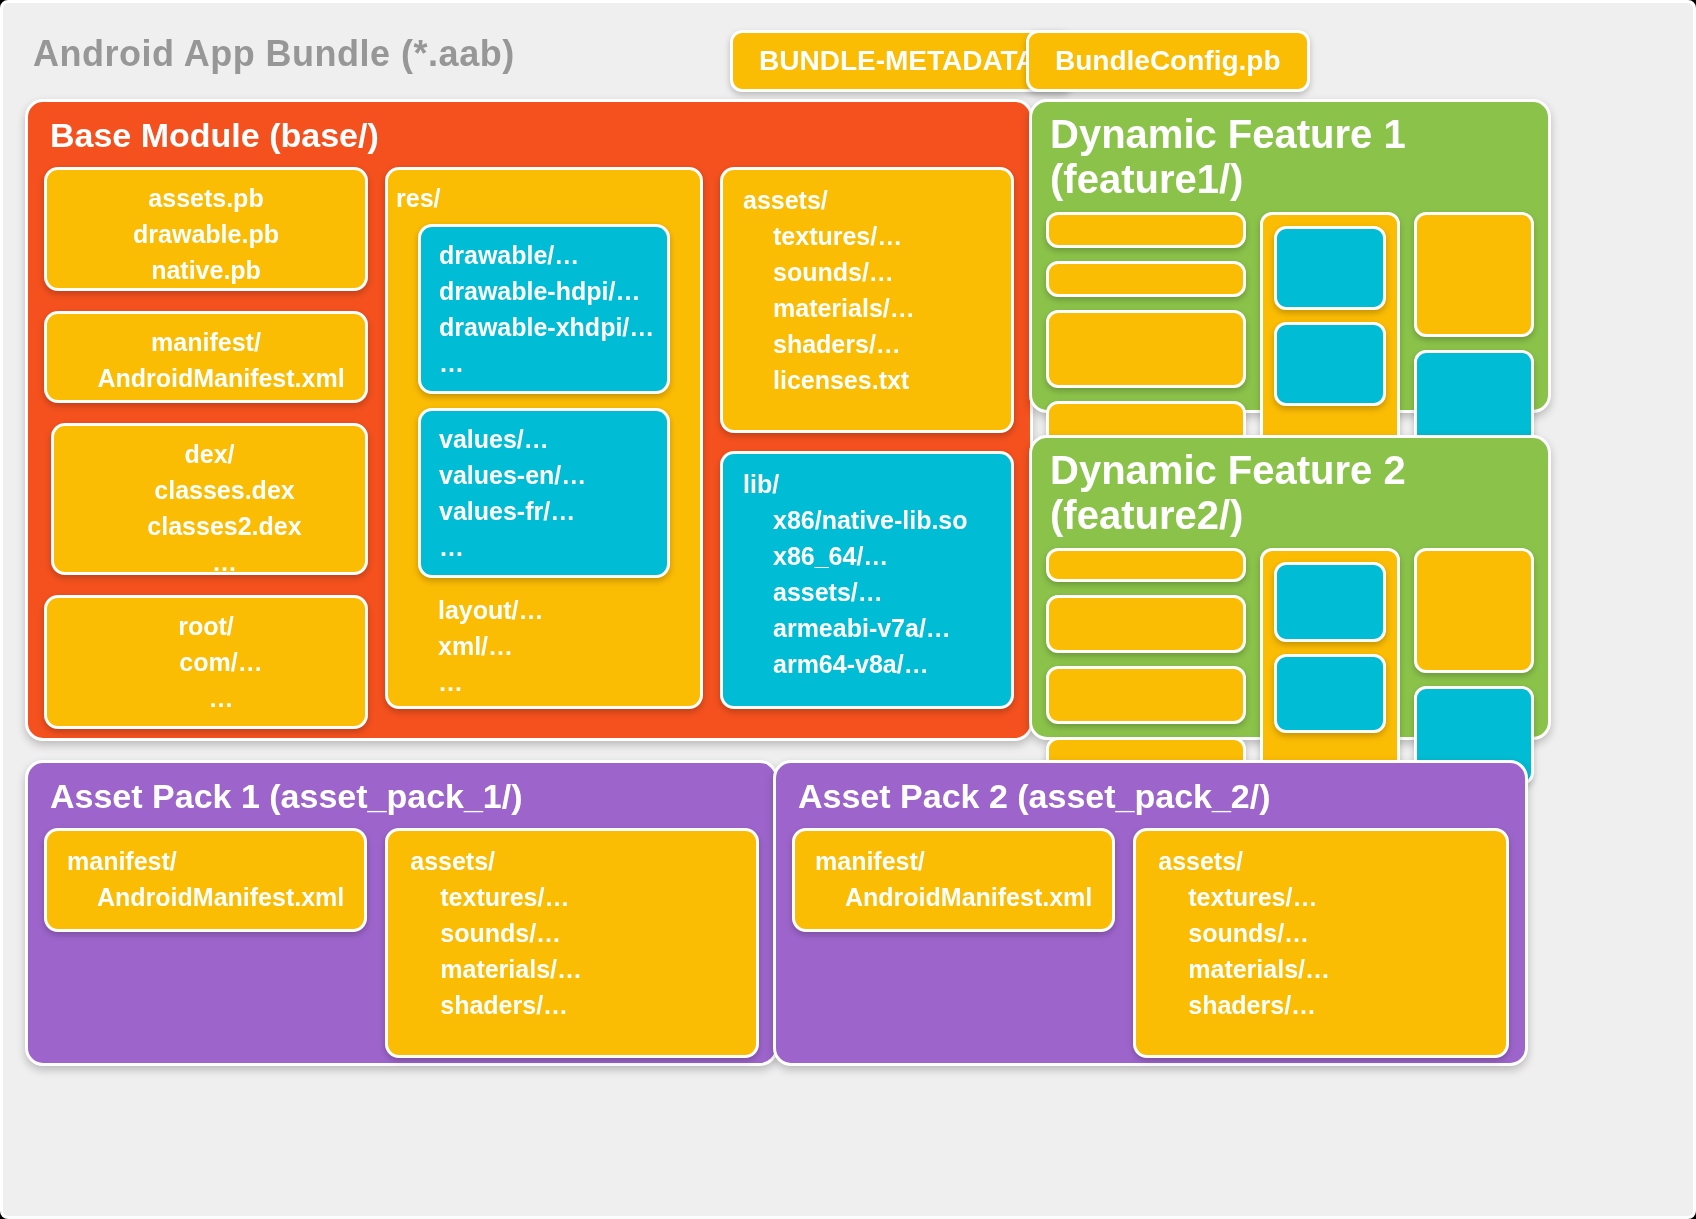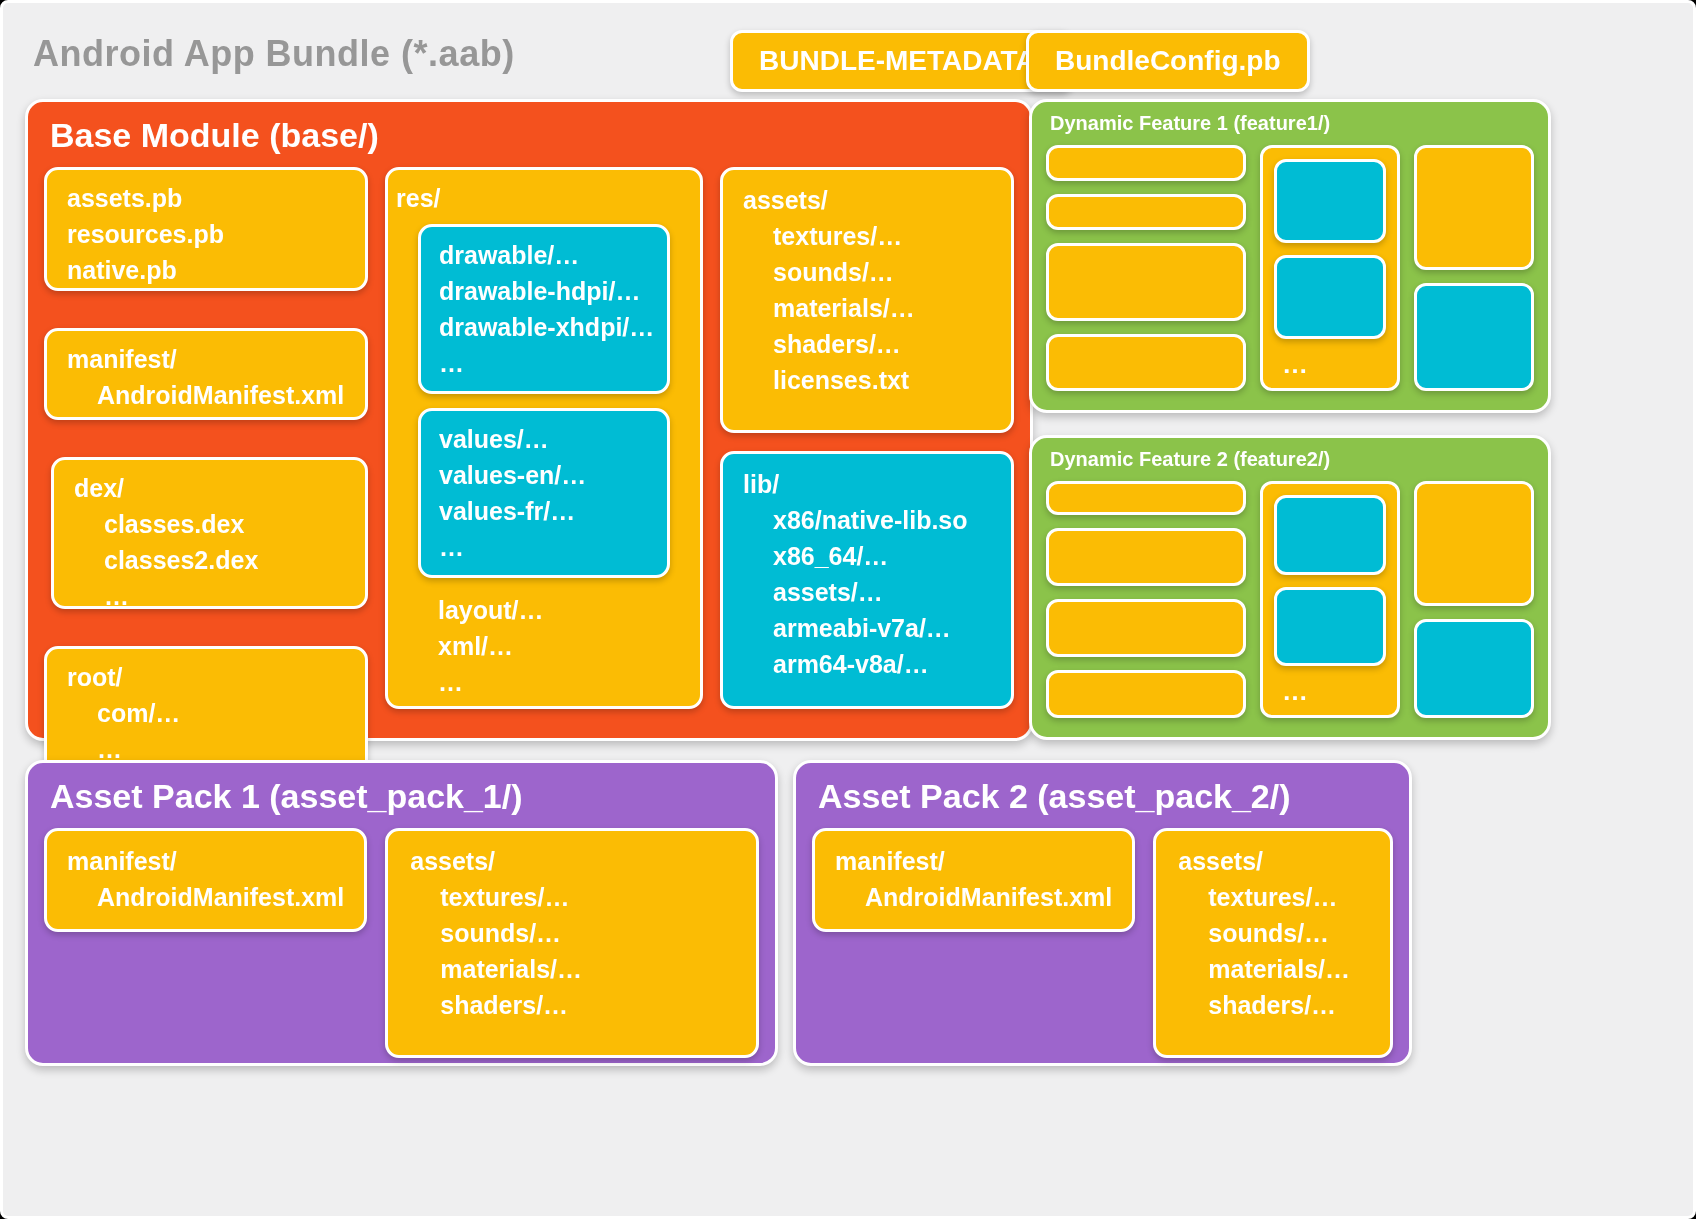--- a/index.html
+++ b/index.html
@@ -22,57 +22,57 @@
 
   .ybox,.cbox{border-radius:14px;border:3px solid #fff;box-sizing:border-box;
               box-shadow:0 3px 6px rgba(0,0,0,.22);color:#fff;font-weight:bold;}
   .ybox{background:var(--yellow);}
   .cbox{background:var(--cyan);}
   .line{font-size:25px;line-height:36px;white-space:nowrap;}
 
   
   .base{left:22px;top:96px;width:1008px;height:642px;background:var(--orange);}
   .base .cols{display:flex;gap:17px;padding:0 16px 18px;height:542px;}
-  .base .col1{width:324px;display:flex;flex-direction:column;gap:37px;}
+  .base .col1{width:324px;display:flex;flex-direction:column;gap:20px;text-align:center;}
   .base .col1 .ybox{padding:10px 20px;}
   .base .b1{height:124px;}
   .base .b2{height:92px;}
   .base .b3{height:152px;margin-left:7px;}
   .base .b4{flex:1;}
   .base .col2{width:318px;}
   .res{height:100%;padding:10px 0;background:var(--yellow);}
   .res .reslabel{padding-left:8px;}
   .res .cbox{margin:8px 30px 14px;padding:10px 18px;}
   .res .tail{padding-left:50px;}
   .base .col3{flex:1;display:flex;flex-direction:column;gap:18px;}
   .base .assets{height:266px;padding:12px 20px;}
   .base .lib{flex:1;padding:12px 20px;}
 
   
   .feature{left:1026px;width:522px;background:var(--green);}
-  .feature h2{font-size:20px;margin:10px 0 10px 18px;}
+  .feature h2{font-size:40px;margin:10px 0 10px 18px;}
   .f1{top:96px;height:314px;}
   .f2{top:432px;height:305px;}
   .fcols{display:flex;gap:14px;padding:0 14px 14px;height:calc(100% - 62px);}
   .fcol1{width:200px;display:flex;flex-direction:column;gap:13px;}
   .fcol2{width:140px;}
   .fcol3{flex:1;display:flex;flex-direction:column;gap:13px;}
   .ph{border-radius:12px;}
   .f1 .s1{height:36px;} .f1 .s2{height:36px;} .f1 .s3{height:78px;} .f1 .s4{flex:1;}
   .f2 .s1{height:34px;} .f2 .s2{height:58px;} .f2 .s3{height:58px;} .f2 .s4{flex:1;}
   .fmid{height:100%;display:flex;flex-direction:column;gap:12px;padding:11px;background:var(--yellow);}
   .fmid .cbox{flex:1;}
   .fellipsis{color:#fff;font-weight:bold;font-size:26px;line-height:26px;padding-left:8px;}
   .fcol3 .top{height:125px;}
   .fcol3 .bottom{flex:1;}
 
   
   .pack{top:757px;height:306px;background:var(--purple);}
   .p1{left:22px;width:753px;}
-  .p2{left:790px;width:619px;}
+  .p2{left:770px;width:755px;}
   .pcols{display:flex;gap:18px;padding:0 16px 16px;height:calc(100% - 70px);}
   .pcol-m{width:327px;}
   .pack .manifest{height:104px;padding:12px 20px;}
   .pack .assets{width:380px;padding:12px 22px;box-sizing:border-box;height:100%;}
 </style>
 </head>
 <body>
 
 <div class="canvas">
   <div class="card">
@@ -80,21 +80,21 @@
     <div class="page-title">Android App Bundle (*.aab)</div>
     <div class="chip c1">BUNDLE-METADATA/</div>
     <div class="chip c2">BundleConfig.pb</div>
 
     <section class="module base">
       <h2>Base Module (base/)</h2>
       <div class="cols">
         <div class="col1">
           <div class="ybox b1">
               <div class="line">assets.pb</div>
-              <div class="line">resources.pb</div>
+              <div class="line">drawable.pb</div>
               <div class="line">native.pb</div>
             </div>
           <div class="ybox b2">
               <div class="line">manifest/</div>
               <div class="line" style="padding-left: 30px;">AndroidManifest.xml</div>
             </div>
           <div class="ybox b3">
               <div class="line">dex/</div>
               <div class="line" style="padding-left: 30px;">classes.dex</div>
               <div class="line" style="padding-left: 30px;">classes2.dex</div>

